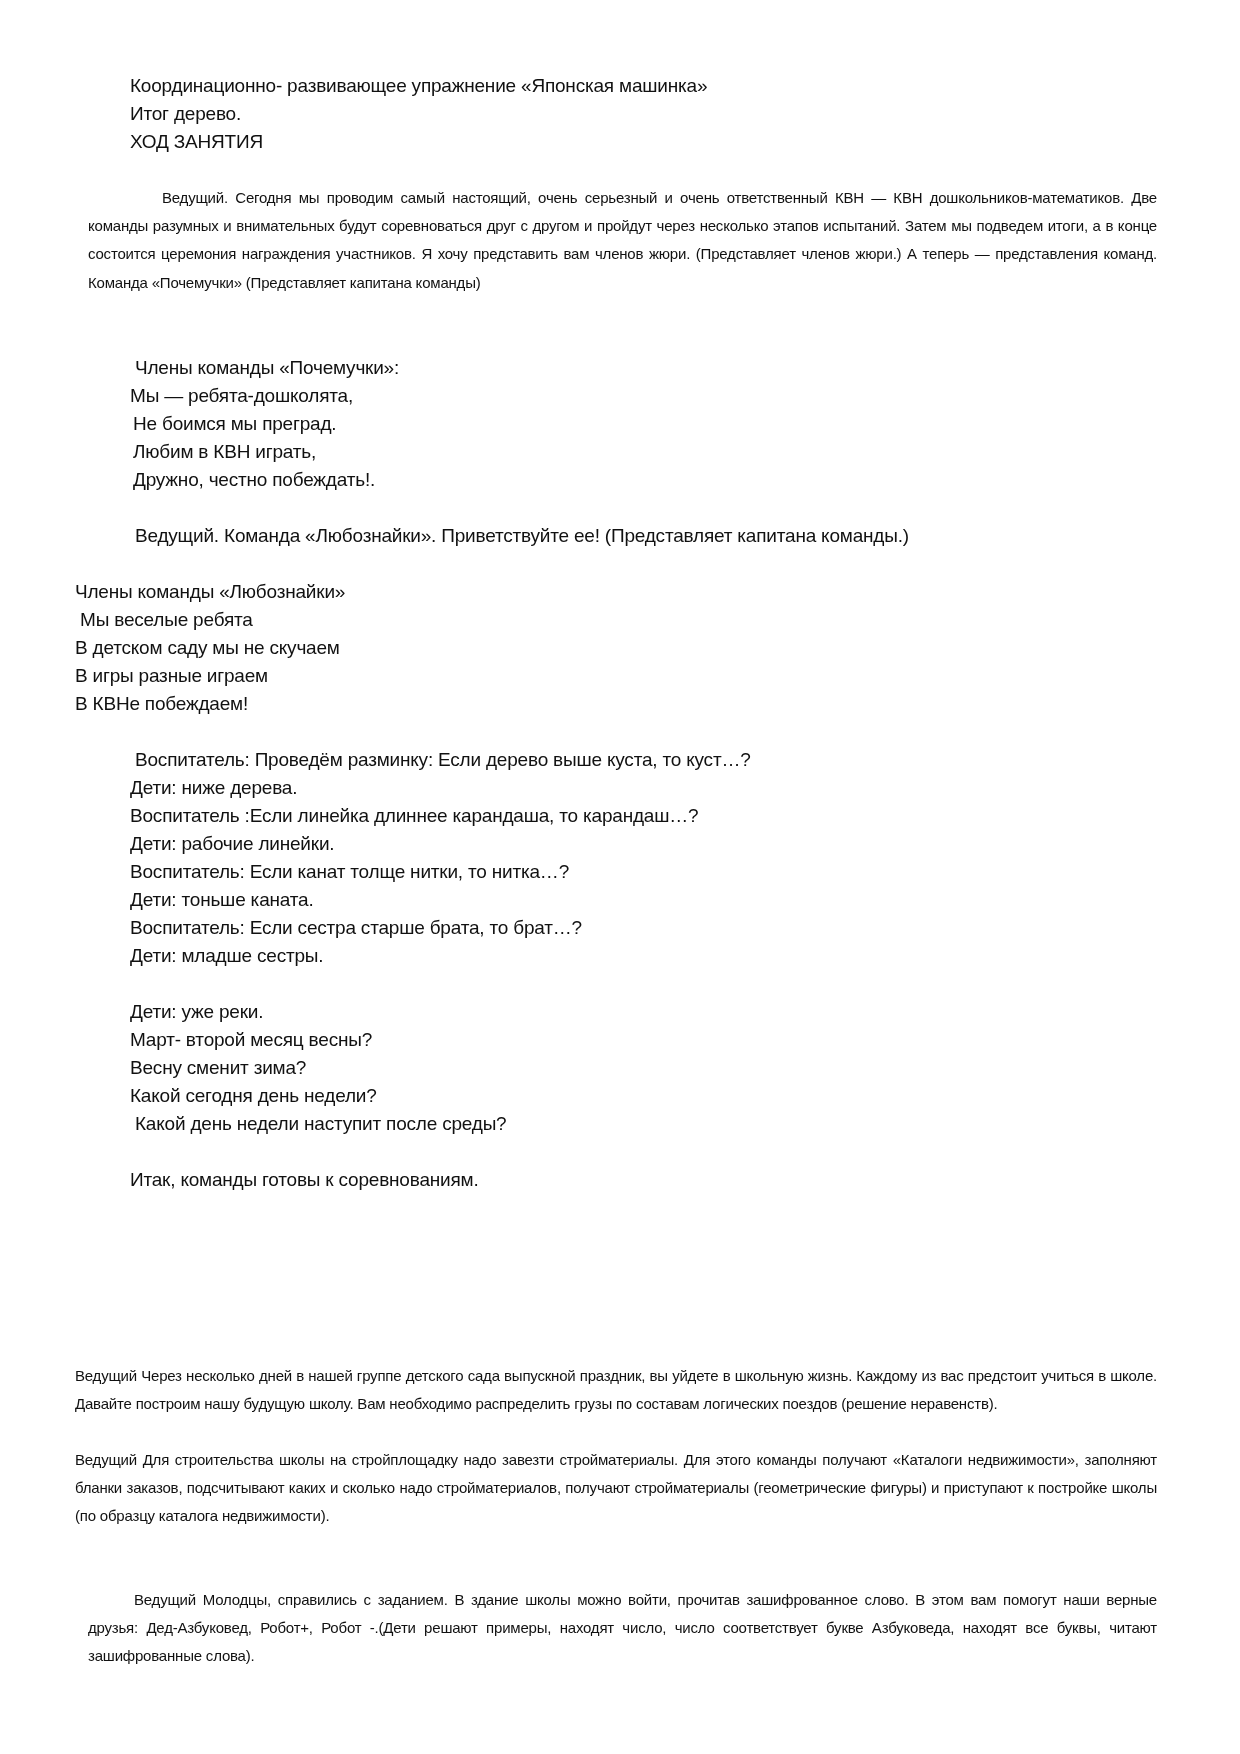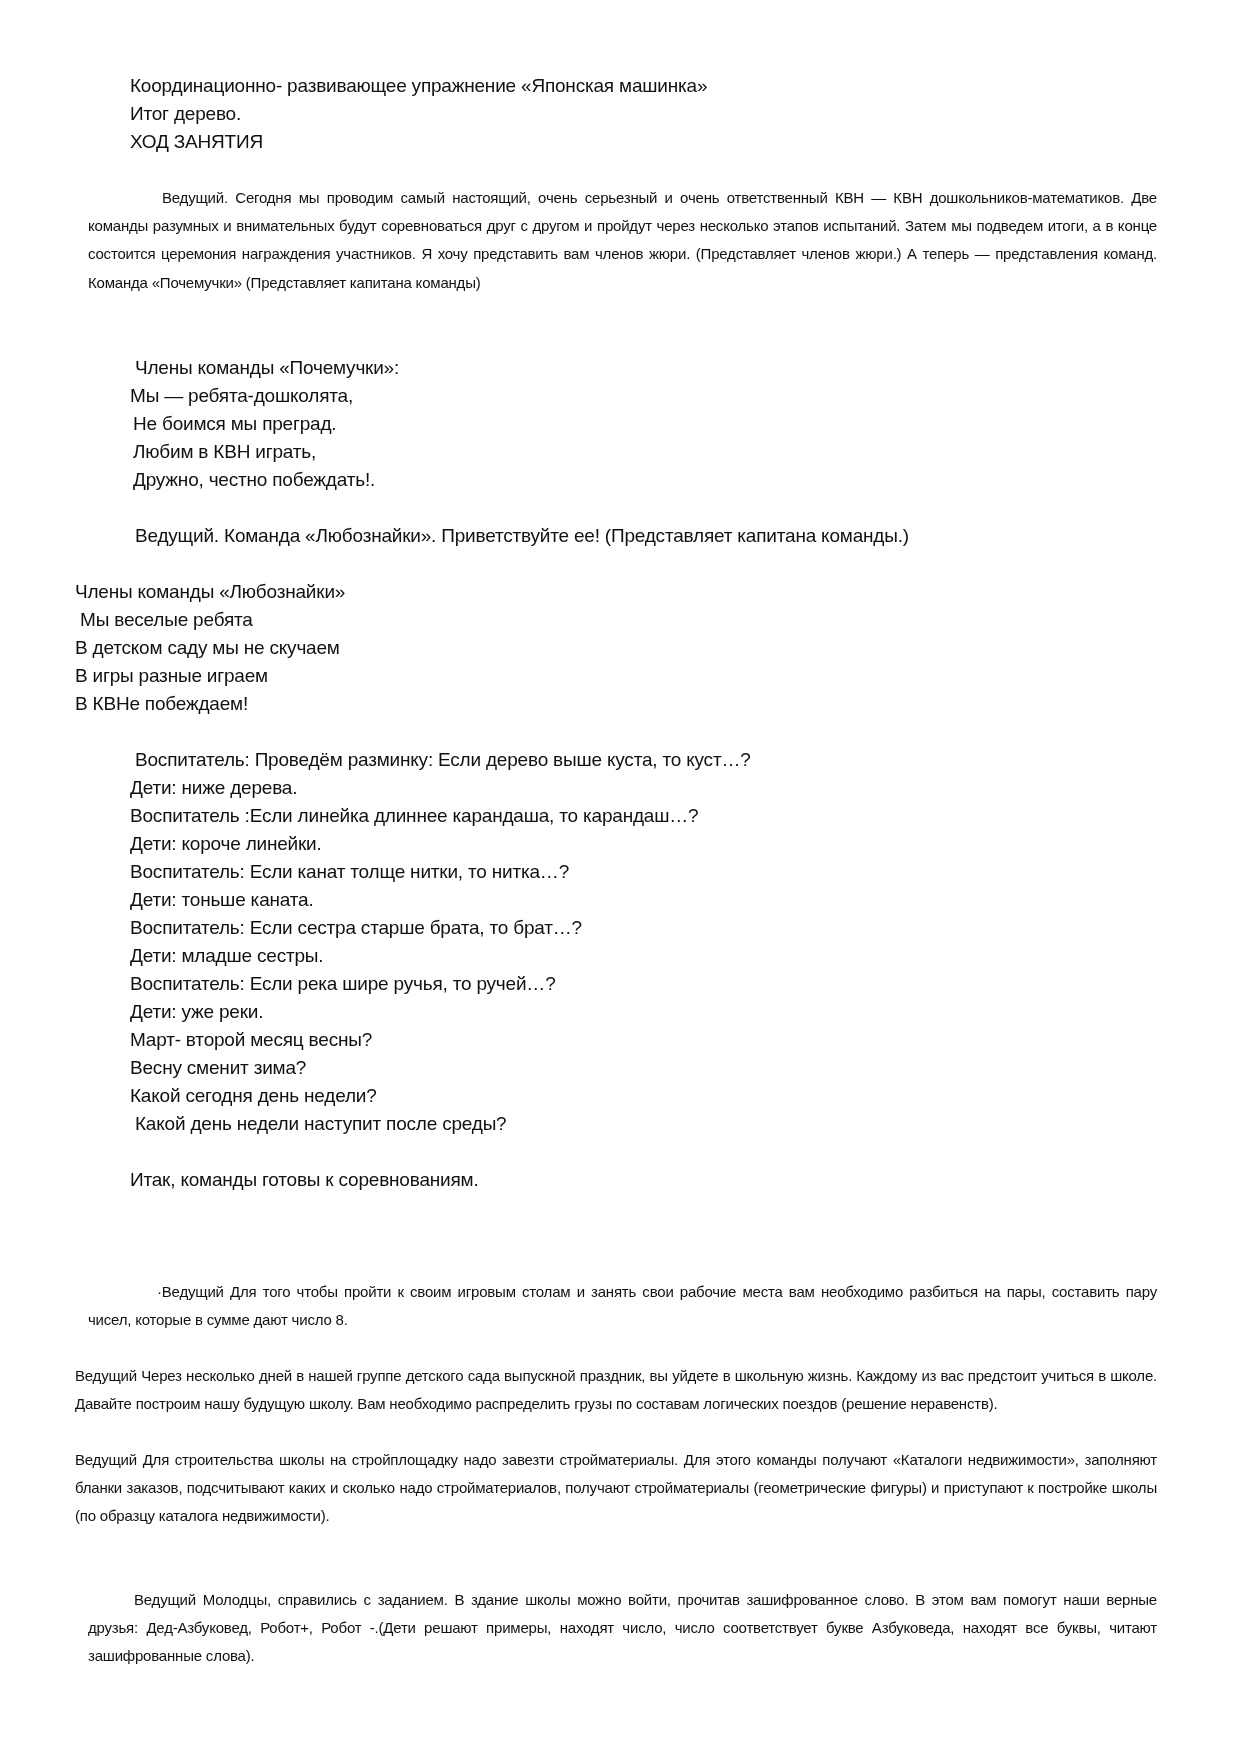--- a/index.html
+++ b/index.html
@@ -30,36 +30,34 @@
 
   <div class="ln" style="left:75px; top:578px;">Члены команды «Любознайки»</div>
   <div class="ln" style="left:75px; top:606px; white-space:pre;text-align:right;"> Мы веселые ребята</div>
   <div class="ln" style="left:75px; top:634px;">В детском саду мы не скучаем</div>
   <div class="ln" style="left:75px; top:662px;">В игры разные играем</div>
   <div class="ln" style="left:75px; top:690px;">В КВНе побеждаем!</div>
 
   <div class="ln" style="left:135px; top:746px;">Воспитатель: Проведём разминку: Если дерево выше куста, то куст…?</div>
   <div class="ln" style="left:130px; top:774px;">Дети: ниже дерева.</div>
   <div class="ln" style="left:130px; top:802px;">Воспитатель :Если линейка длиннее карандаша, то карандаш…?</div>
-  <div class="ln" style="left:130px; top:830px;">Дети: короче линейки.</div>
+  <div class="ln" style="left:130px; top:830px;">Дети: рабочие линейки.</div>
   <div class="ln" style="left:130px; top:858px;">Воспитатель: Если канат толще нитки, то нитка…?</div>
   <div class="ln" style="left:130px; top:886px;">Дети: тоньше каната.</div>
   <div class="ln" style="left:130px; top:914px;">Воспитатель: Если сестра старше брата, то брат…?</div>
   <div class="ln" style="left:130px; top:942px;">Дети: младше сестры.</div>
-  <div class="ln" style="left:130px; top:970px;">Воспитатель: Если река шире ручья, то ручей…?</div>
   <div class="ln" style="left:130px; top:998px;">Дети: уже реки.</div>
   <div class="ln" style="left:130px; top:1026px;">Март- второй месяц весны?</div>
   <div class="ln" style="left:130px; top:1054px;">Весну сменит зима?</div>
   <div class="ln" style="left:130px; top:1082px;">Какой сегодня день недели?</div>
   <div class="ln" style="left:135px; top:1110px;">Какой день недели наступит после среды?</div>
 
   <div class="ln" style="left:130px; top:1166px;">Итак, команды готовы к соревнованиям.</div>
 
 
-  <div class="para" style="left:88px; top:1278px; width:1069px; text-indent:69px;">·Ведущий Для того чтобы пройти к своим игровым столам и занять свои рабочие места вам необходимо разбиться на пары, составить пару чисел, которые в сумме дают число 8.</div>
 
   <div class="para" style="left:75px; top:1362px; width:1082px;">Ведущий Через несколько дней в нашей группе детского сада выпускной праздник, вы уйдете в школьную жизнь. Каждому из вас предстоит учиться в школе. Давайте построим нашу будущую школу. Вам необходимо распределить грузы по составам логических поездов (решение неравенств).</div>
 
   <div class="para" style="left:75px; top:1446px; width:1082px;">Ведущий Для строительства школы на стройплощадку надо завезти стройматериалы. Для этого команды получают «Каталоги недвижимости», заполняют бланки заказов, подсчитывают каких и сколько надо стройматериалов, получают стройматериалы (геометрические фигуры) и приступают к постройке школы (по образцу каталога недвижимости).</div>
 
   <div class="para" style="left:88px; top:1586px; width:1069px; text-indent:46px;">Ведущий Молодцы, справились с заданием. В здание школы можно войти, прочитав зашифрованное слово. В этом вам помогут наши верные друзья: Дед-Азбуковед, Робот+, Робот -.(Дети решают примеры, находят число, число соответствует букве Азбуковеда, находят все буквы, читают зашифрованные слова).</div>
 
 </div>
 
 </body></html>

